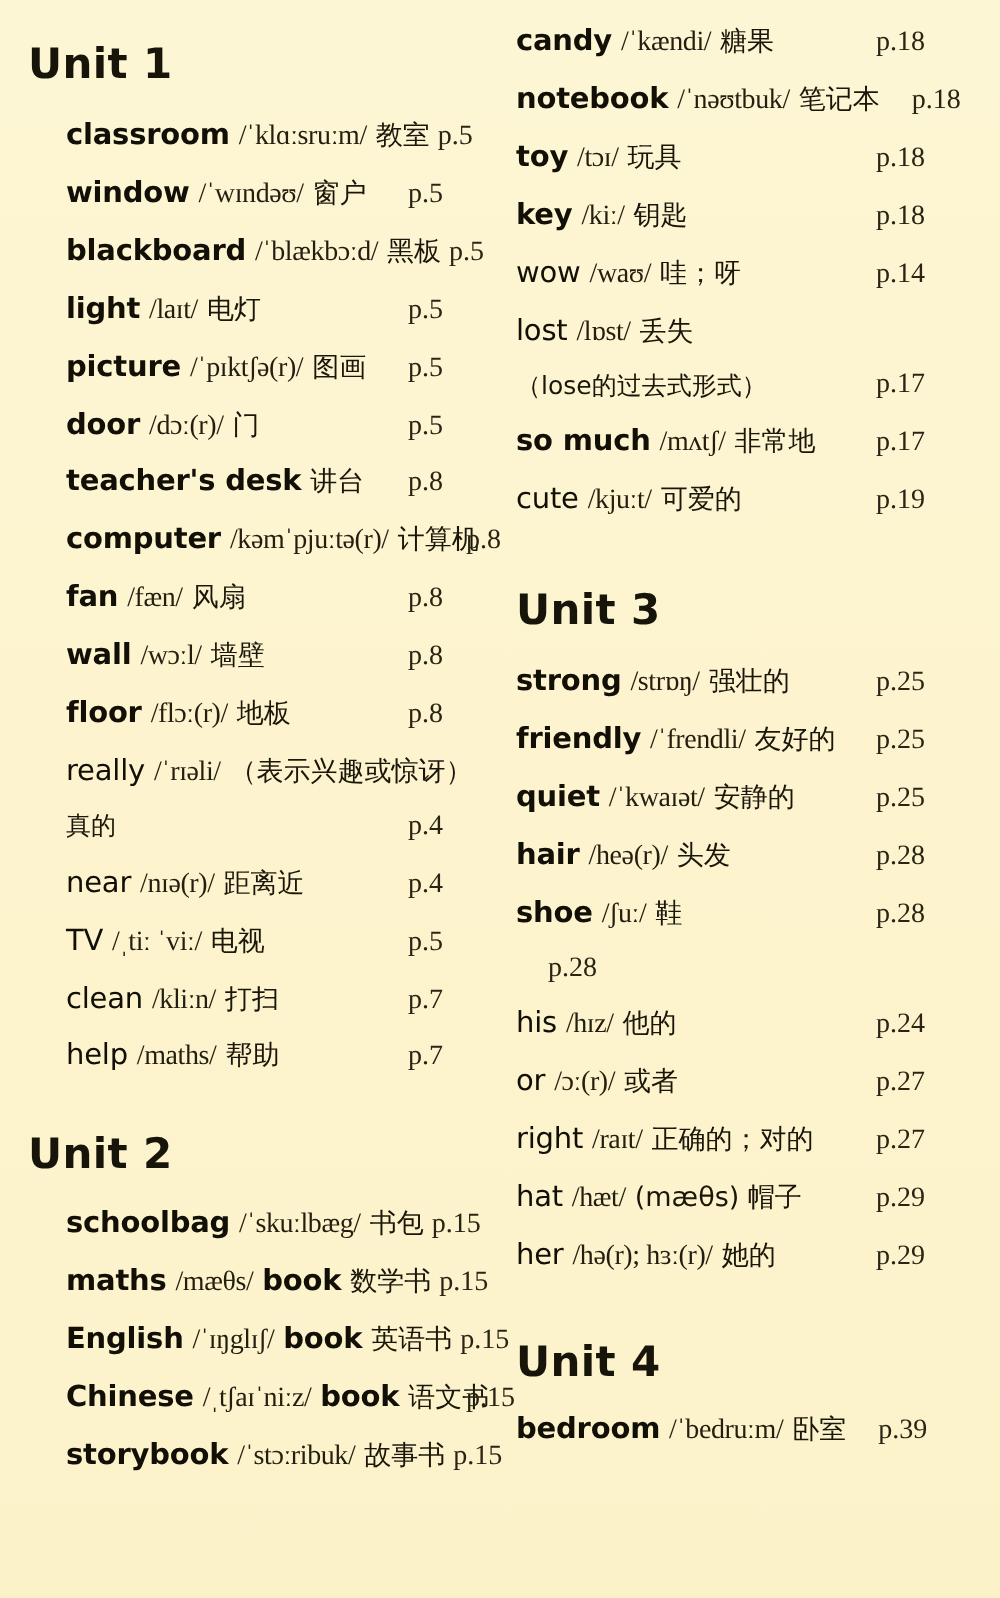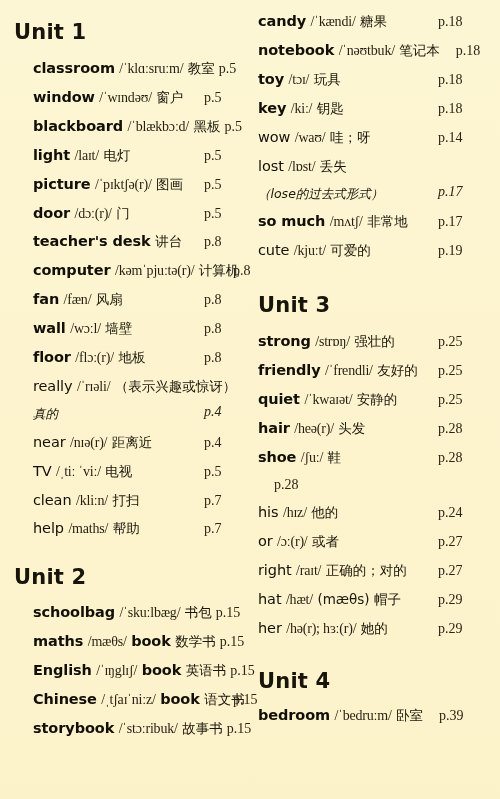--- a/index.html
+++ b/index.html
@@ -101,23 +101,22 @@
     display: block;
     margin-bottom: 10px;
   }
   .entry.two-line .line1 {
     white-space: nowrap;
     line-height: 1.15;
     margin-bottom: 9px;
   }
   .entry.two-line .line2 {
     display: flex;
-    align-items: flex-start;
+    align-items: center;
     line-height: 1.15;
-    font-style: italic;
   }
   .entry.two-line .line2 .entry-body { width: 196px; }
 
   .spacer-sm { height: 6px; }
 </style>
 </head>
 <body>
 
 <div class="page">
 

